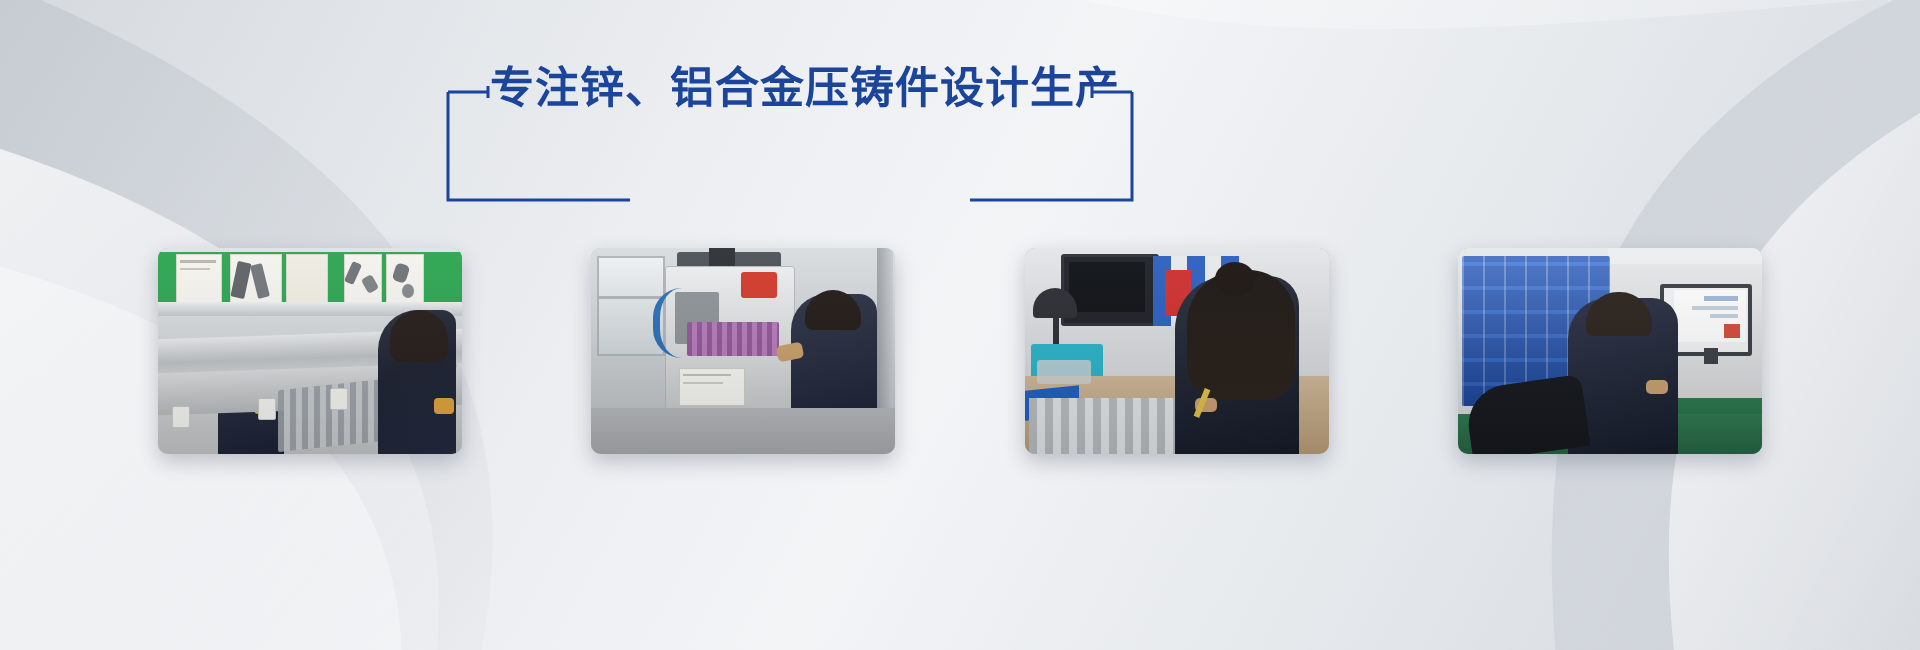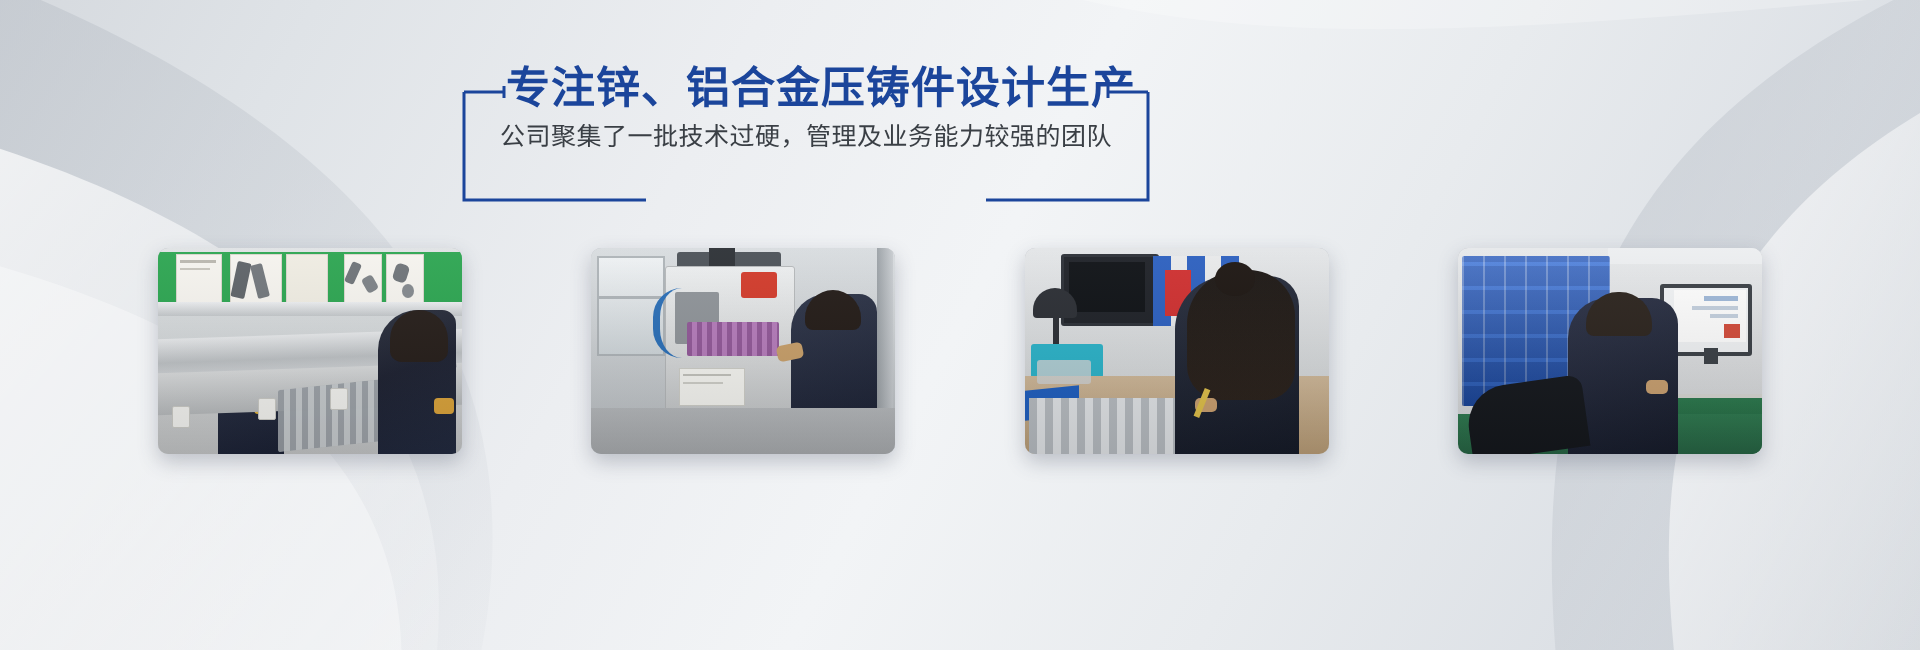--- a/index.html
+++ b/index.html
@@ -12,21 +12,21 @@
   .stage{
     position:relative;width:1920px;height:650px;overflow:hidden;
     background:linear-gradient(118deg,#d5d9de 0%,#dfe3e7 14%,#eceef1 34%,#f2f4f6 50%,#e8ebee 68%,#dde1e6 84%,#ced3d9 100%);
   }
 
   
   .bg-svg{position:absolute;inset:0;width:1920px;height:650px;pointer-events:none;}
 
   
   .textblock{
-    position:absolute;left:446px;top:60px;width:720px;height:155px;
+    position:absolute;left:430px;top:60px;width:720px;height:155px;
   }
   
   .bracket{position:absolute;left:0;top:0;width:720px;height:160px;overflow:visible;}
 
   .headline{
     position:absolute;left:60px;top:1px;width:600px;
     text-align:center;
     font-size:44px;line-height:54px;font-weight:bold;
     color:#1b459b;
     letter-spacing:1px;
@@ -173,21 +173,20 @@
       <line x1="58" y1="26" x2="58" y2="38" stroke="#1b459b" stroke-width="3"></line>
 
       <line x1="662" y1="32" x2="702" y2="32" stroke="#1b459b" stroke-width="3"></line>
       <line x1="662" y1="26" x2="662" y2="38" stroke="#1b459b" stroke-width="3"></line>
 
       <path d="M18,32 L18,140 L200,140" fill="none" stroke="#1b459b" stroke-width="3"></path>
       <path d="M702,32 L702,140 L540,140" fill="none" stroke="#1b459b" stroke-width="3"></path>
     </svg>
 
     <div class="headline">专注锌、铝合金压铸件设计生产</div>
-    <div class="subline">公司聚集了一批技术过硬，管理及业务能力较强的团队</div>
   </div>
 
   <div class="photos">
 
     <div class="photo">
       <div class="scene">
         <div class="sh p1-wall"></div>
         <div class="sh p1-green"></div>
         <div class="sh p1-doc" style="left:18px;width:44px;height:50px;"></div>
         <div class="sh p1-doc" style="left:72px;width:50px;height:50px;"></div>

